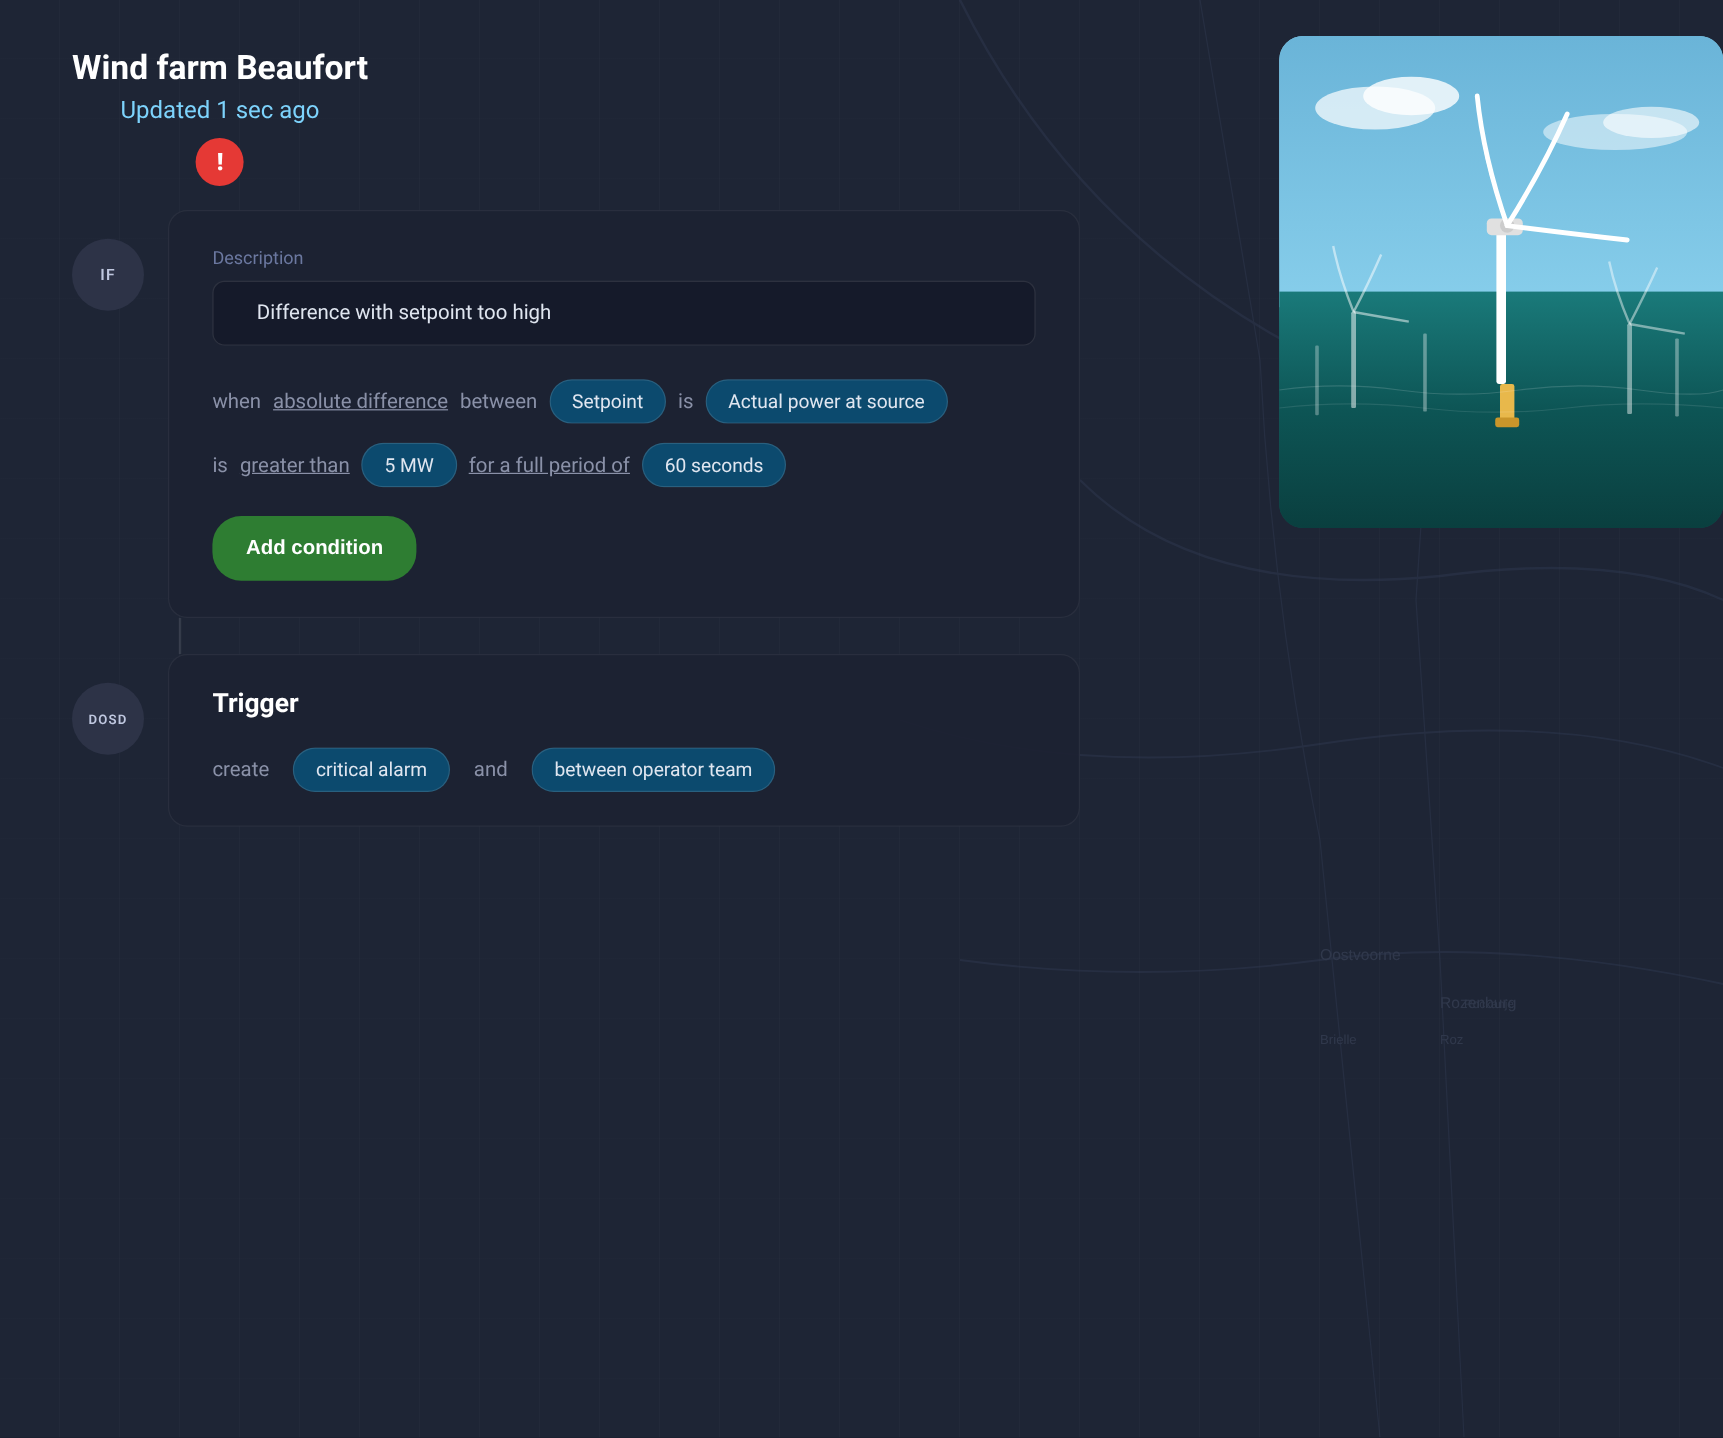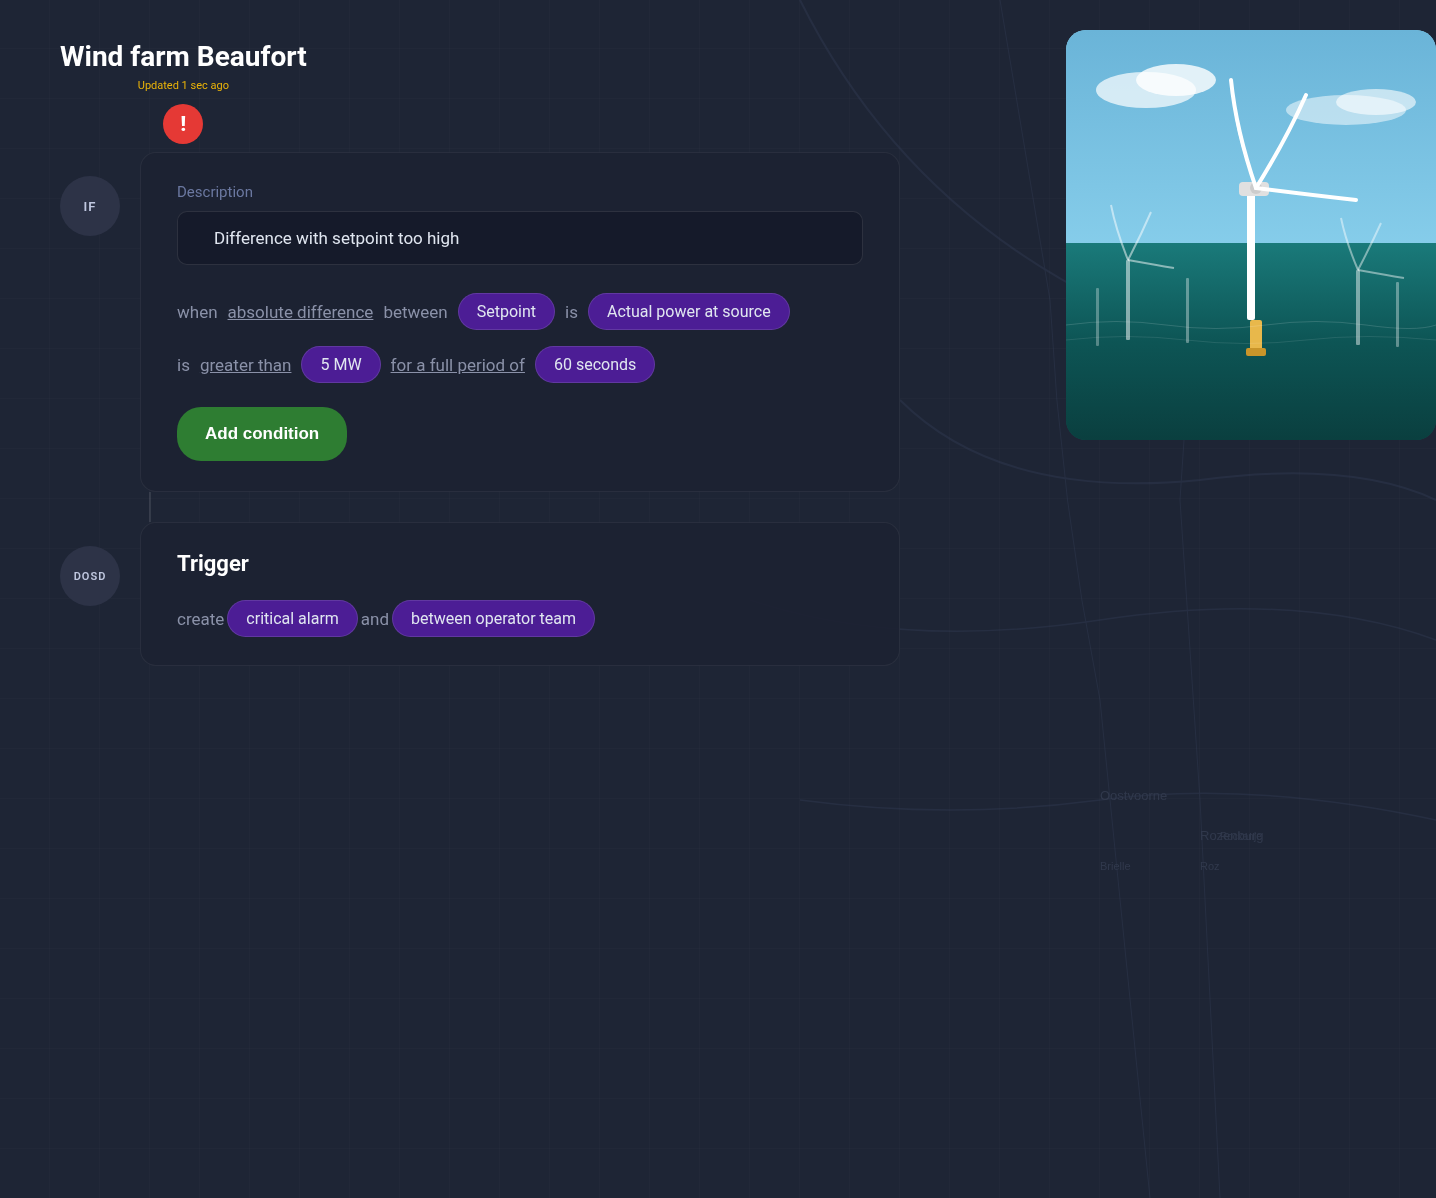--- a/index.html
+++ b/index.html
@@ -41,22 +41,22 @@
     }
 
     .farm-title {
       color: #ffffff;
       font-size: 28px;
       font-weight: 700;
       margin-bottom: 6px;
     }
 
     .updated-text {
-      color: #eab308;
-      font-size: 11px;
+      color: #7dd3fc;
+      font-size: 20px;
       margin-bottom: 12px;
     }
 
     .alert-icon {
       width: 40px;
       height: 40px;
       background: #e53935;
       border-radius: 50%;
       display: flex;
       align-items: center;
@@ -176,21 +176,21 @@
     }
 
     .underlined-text {
       color: #8a91a8;
       font-size: 17px;
       text-decoration: underline;
       cursor: pointer;
     }
 
     .pill {
-      background: #4c1d95;
+      background: #0c4a6e;
       border: 1px solid rgba(255,255,255,0.12);
       border-radius: 24px;
       padding: 8px 18px;
       color: #e0e6f0;
       font-size: 16px;
     }
 
     .add-condition-btn {
       background: #2e7d32;
       color: #ffffff;
@@ -199,39 +199,39 @@
       padding: 17px 28px;
       font-size: 17px;
       font-weight: 600;
       cursor: pointer;
       margin-top: 8px;
     }
 
     .trigger-row {
       display: flex;
       align-items: center;
-      gap: 3px;
+      gap: 20px;
       flex-wrap: wrap;
       font-size: 17px;
     }
 
     
     .flow-connector {
       width: 2px;
       background: rgba(255,255,255,0.1);
       height: 30px;
       margin-left: 89px;
     }
 
     .top-header-area {
       display: flex;
       justify-content: space-between;
       align-items: flex-start;
       width: 100%;
-      margin-bottom: 8px;
+      margin-bottom: 20px;
     }
 
     .header-left {
       display: flex;
       flex-direction: column;
       align-items: center;
     }
   </style>
 </head>
 <body>

